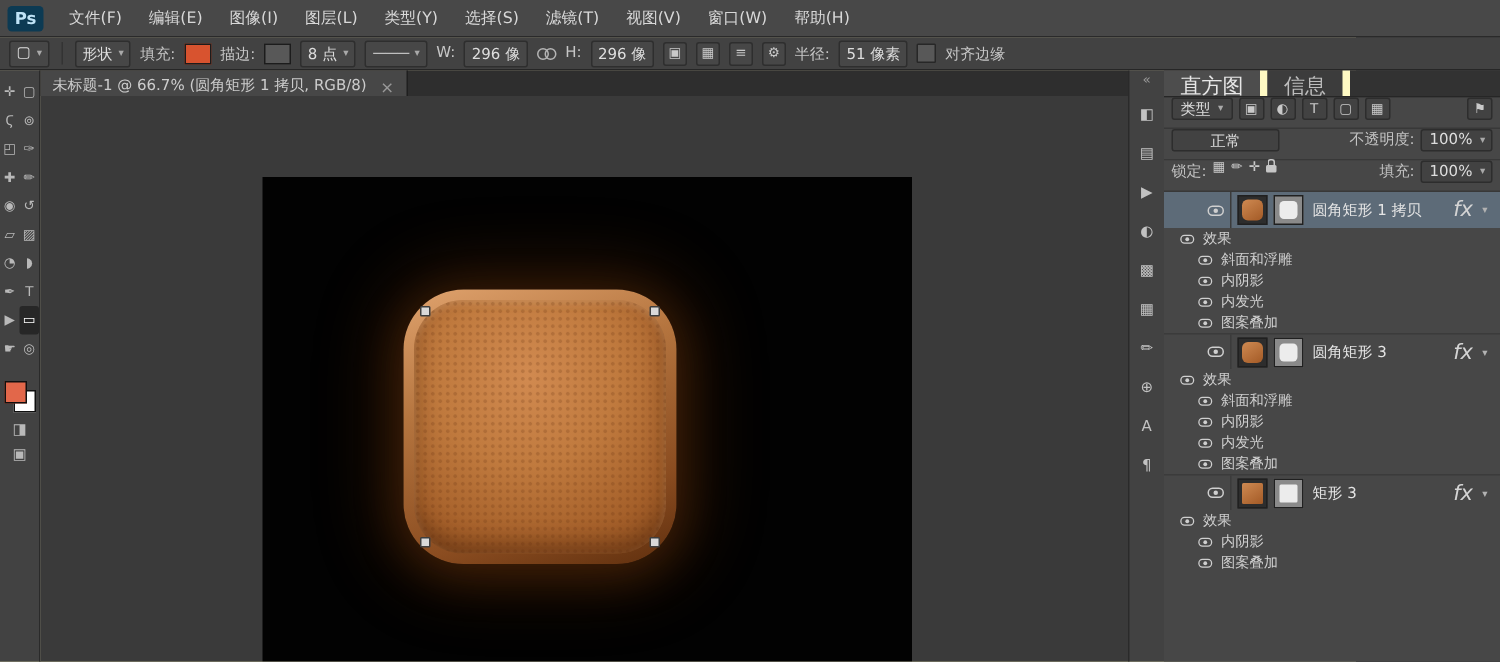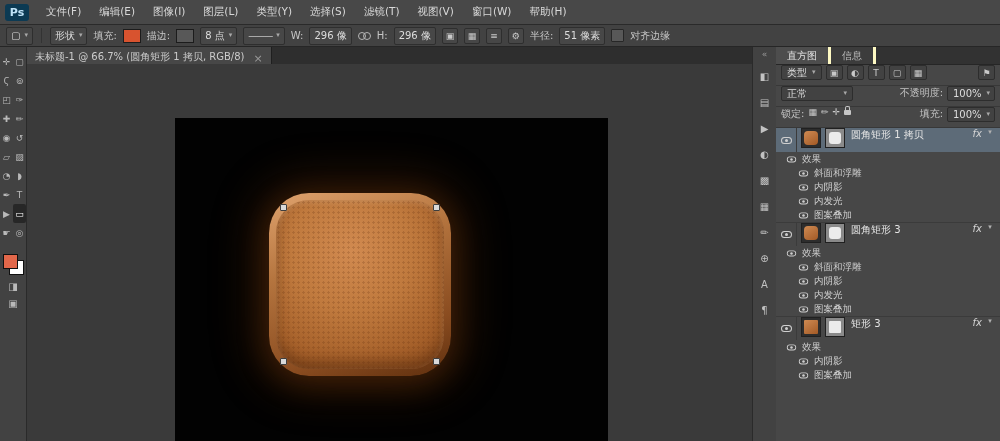--- a/index.html
+++ b/index.html
@@ -67,50 +67,50 @@
 
   
   .strip{position:absolute;left:752px;top:47px;width:24px;height:394px;background:#424242;border-left:1px solid #2a2a2a;
          display:flex;flex-direction:column;align-items:center;gap:9px;padding-top:3px;box-sizing:border-box;}
   .strip-collapse{color:#9a9a9a;font-size:9px;height:9px;line-height:9px;}
   .strip-icon{width:18px;height:17px;display:flex;align-items:center;justify-content:center;color:#c2c2c2;font-size:10px;}
 
   
   .dock{position:absolute;left:776px;top:47px;width:224px;height:394px;background:#424242;display:flex;flex-direction:column;box-sizing:border-box;}
   .tabgroup{height:17px;background:#323232;display:flex;border-bottom:1px solid #262626;flex:none;}
-  .ptab{padding:2px 11px 0 11px;font-size:10px;color:#bdbdbd;background:#3c3c3c;border-right:3px solid #fef9c3;box-sizing:border-box;}
+  .ptab{padding:2px 11px 0 11px;font-size:14px;color:#bdbdbd;background:#3c3c3c;border-right:5px solid #fef9c3;box-sizing:border-box;}
   .ptab.active{background:#4d4d4d;color:#e6e6e6;}
 
   .ctl-row{height:21px;background:#474747;border-bottom:1px solid #383838;display:flex;gap:4px;
            padding:0 5px;box-sizing:border-box;flex:none;font-size:10px;}
   .mini-select{height:15px;background:#424242;border:1px solid #2d2d2d;border-radius:2px;display:flex;align-items:center;
                gap:5px;padding:0 5px;color:#ddd;font-size:10px;box-sizing:border-box;}
   .mini-btn{width:17px;height:15px;background:#424242;border:1px solid #2d2d2d;border-radius:2px;display:flex;
             align-items:center;justify-content:center;color:#c9c9c9;font-size:9px;box-sizing:border-box;}
   .plabel{color:#c3c3c3;font-size:10px;white-space:nowrap;}
   .spacer{flex:1;}
 
   
   .layers-list{flex:1;background:#474747;overflow:hidden;}
-  .lrow{height:24px;display:flex;border-top:1px solid #3b3b3b;padding-right:5px;box-sizing:border-box;}
+  .lrow{height:24px;display:flex;align-items:center;border-top:1px solid #3b3b3b;padding-right:5px;box-sizing:border-box;padding-left:24px;}
   .lrow.selected{background:#5d6b78;}
   .eyebox{width:20px;height:100%;display:flex;align-items:center;justify-content:center;border-right:1px solid #3b3b3b;flex:none;}
   .eye{width:11px;height:7px;border:1px solid #cfcfcf;border-radius:55%/90%;position:relative;box-sizing:border-box;}
   .eye::after{content:"";position:absolute;left:3px;top:1px;width:3px;height:3px;border-radius:50%;background:#cfcfcf;}
   .eye.small{transform:scale(0.85);}
   .thumb{width:20px;height:20px;margin-left:4px;background:#2d2d2d;border:1px solid #202020;position:relative;
          display:flex;align-items:center;justify-content:center;flex:none;box-sizing:border-box;}
   .shape-round{width:14px;height:14px;border-radius:4px;background:linear-gradient(145deg,#cf8a52,#a35a26);}
   .shape-square{width:14px;height:14px;border-radius:1px;background:linear-gradient(145deg,#cf8a52,#a35a26);}
   .thumb.mask{background:#8a8a8a;}
   .mask-round{width:12px;height:12px;border-radius:3px;background:#ececec;}
   .mask-square{width:12px;height:12px;border-radius:1px;background:#ececec;}
   .thumb.black{background:#000;}
   .lname{margin-left:6px;font-size:10px;color:#e4e4e4;flex:1;white-space:nowrap;overflow:hidden;}
-  .fx{font-style:italic;color:#d4d4d4;font-size:10px;margin-right:3px;}
+  .fx{font-style:italic;color:#d4d4d4;font-size:14px;margin-right:3px;}
   .fx-caret{color:#b2b2b2;font-size:7px;width:10px;text-align:center;}
   .erow{height:14px;display:flex;align-items:center;gap:5px;padding-left:10px;font-size:9.5px;color:#cfcfcf;box-sizing:border-box;}
   .erow.lvl2{padding-left:22px;}
   .lock-shape{width:7px;height:5px;background:#c6c6c6;position:relative;border-radius:1px;margin-top:3px;}
   .lock-shape::before{content:"";position:absolute;left:1px;top:-4px;width:3px;height:4px;border:1px solid #c6c6c6;border-bottom:none;border-radius:2px 2px 0 0;}
 </style>
 </head>
 <body>
 
 <div class="app">
@@ -261,21 +261,21 @@
       <div class="mini-btn">▣</div>
       <div class="mini-btn">◐</div>
       <div class="mini-btn">T</div>
       <div class="mini-btn">▢</div>
       <div class="mini-btn">▦</div>
       <div class="spacer"></div>
       <div class="mini-btn">⚑</div>
     </div>
 
     <div class="ctl-row">
-      <div class="mini-select" style="width:72px;">
+      <div class="mini-select" style="width:72px;flex-direction:column;">
         <span style="flex:1;">正常</span>
         <span class="caret">▾</span>
       </div>
       <div class="spacer"></div>
       <span class="plabel">不透明度:</span>
       <div class="mini-select" style="width:48px;">
         <span style="flex:1;">100%</span>
         <span class="caret">▾</span>
       </div>
     </div>

